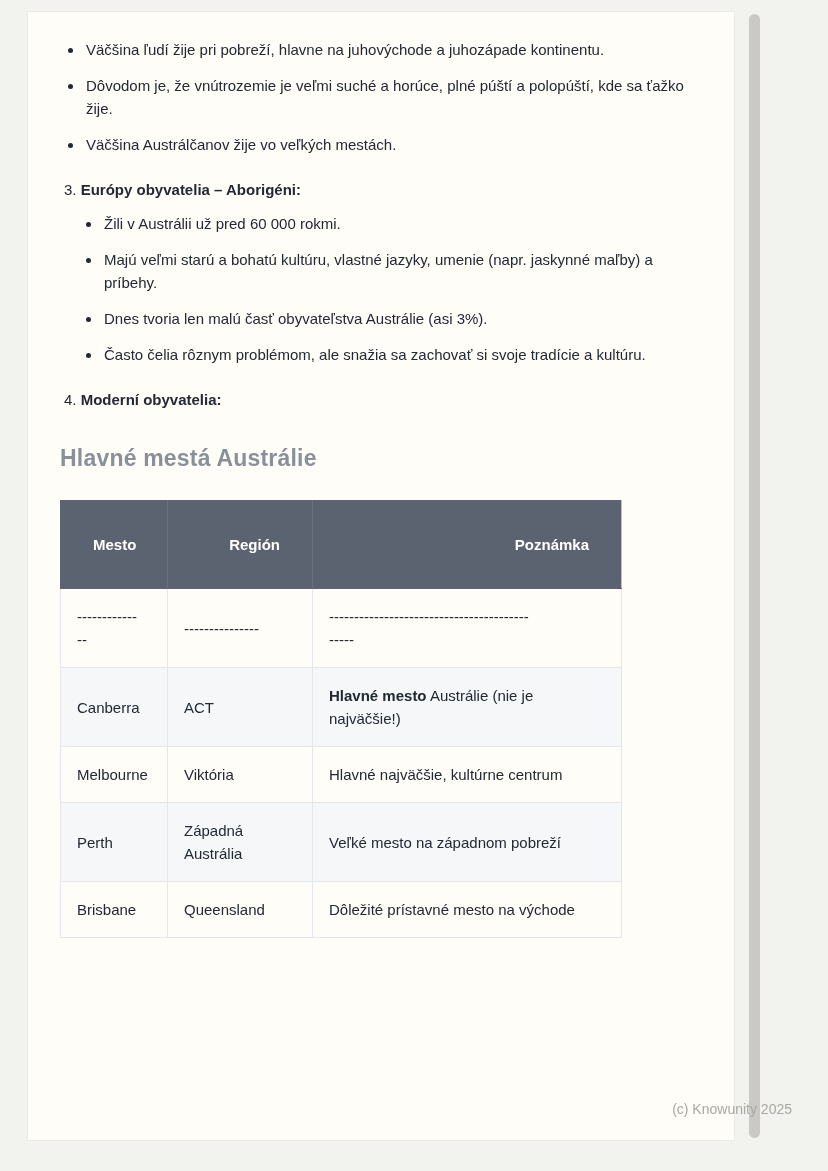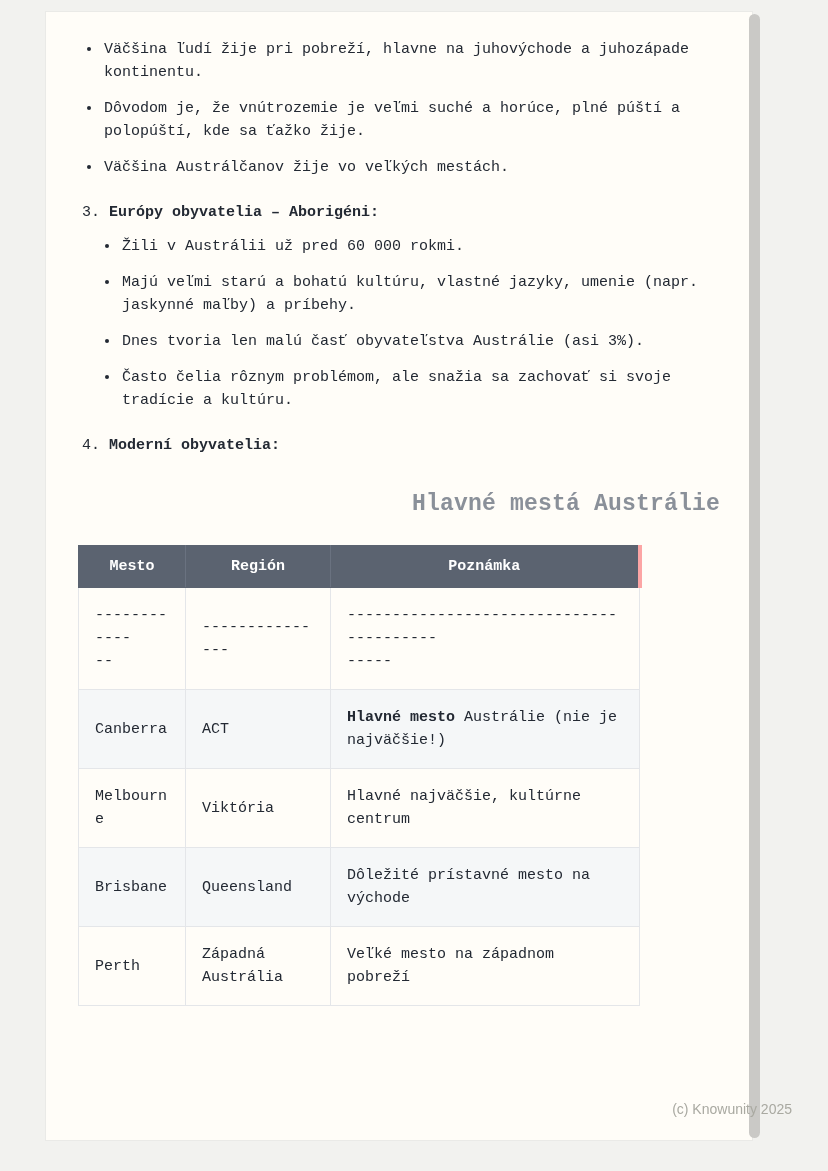--- a/index.html
+++ b/index.html
@@ -6,27 +6,26 @@
   html, body {
     width: 828px; height: 1171px;
     background: #f2f2ef;
     font-family: "Liberation Sans", "DejaVu Sans", sans-serif;
     color: #232933;
     overflow: hidden;
     position: relative;
   }
   .card {
     position: absolute;
-    left: 46px; top: 12px;
+    left: 28px; top: 12px;
     width: 706px; height: 1128px;
     background: #fffdf8;
     box-shadow: 0 0 0 1px rgba(0,0,0,0.03);
     padding: 26px 32px 20px 32px;
     overflow: hidden;
-    font-family: Liberation Mono, monospace;
   }
   ul.bullets {
     list-style: disc;
     padding-left: 24px;
     margin: 0;
   }
   ul.bullets li {
     font-size: 15px;
     line-height: 23px;
     margin-bottom: 13px;
@@ -41,39 +40,38 @@
   }
   .num-title .num { font-weight: 400; }
   .num-title strong { font-weight: 700; }
   .numbered-section ul.bullets { margin-left: 18px; }
   h2.section-heading {
     font-size: 23px;
     font-weight: 700;
     color: #8a9099;
     margin: 34px 0 28px 0;
     letter-spacing: 0.2px;
-    text-align: right;
   }
   table.cities {
     border-collapse: collapse;
     table-layout: fixed;
     width: 561px;
     font-size: 15px;
   }
   table.cities th {
     background: #5b6370;
     color: #ffffff;
     font-weight: 700;
-    text-align: center;
-    padding: 9px;
+    text-align: right;
+    padding: 32px;
     line-height: 23px;
     border: 1px solid #5b6370;
     border-right: 1px solid #6a7280;
   }
-  table.cities th:last-child { border-right: 4px solid #fca5a5; margin-left: 32px; }
+  table.cities th:last-child { border-right: 1px solid #fca5a5; margin-left: 32px; }
   table.cities td {
     border: 1px solid #e4e6e9;
     padding: 16px;
     line-height: 23px;
     vertical-align: middle;
     overflow-wrap: break-word;
   }
   table.cities tbody tr:nth-child(even) { background: #f5f7f8; }
   table.cities tr.row-dashes td { white-space: pre-line; }
   table.cities td strong { font-weight: 700; }
@@ -151,28 +149,28 @@
         <td>Canberra</td>
         <td>ACT</td>
         <td><strong>Hlavné mesto</strong><span> Austrálie (nie je najväčšie!)</span></td>
       </tr>
       <tr>
         <td>Melbourne</td>
         <td>Viktória</td>
         <td>Hlavné najväčšie, kultúrne centrum</td>
       </tr>
       <tr>
+        <td>Perth</td>
+        <td>Západná Austrália</td>
+        <td>Veľké mesto na západnom pobreží</td>
+      </tr>
+      <tr>
         <td>Brisbane</td>
         <td>Queensland</td>
         <td>Dôležité prístavné mesto na východe</td>
-      </tr>
-      <tr>
-        <td>Perth</td>
-        <td>Západná Austrália</td>
-        <td>Veľké mesto na západnom pobreží</td>
       </tr>
     </tbody>
   </table>
 
 </div>
 
 <div class="scrollbar-thumb"></div>
 
 <div class="watermark">(c) Knowunity 2025</div>
 

